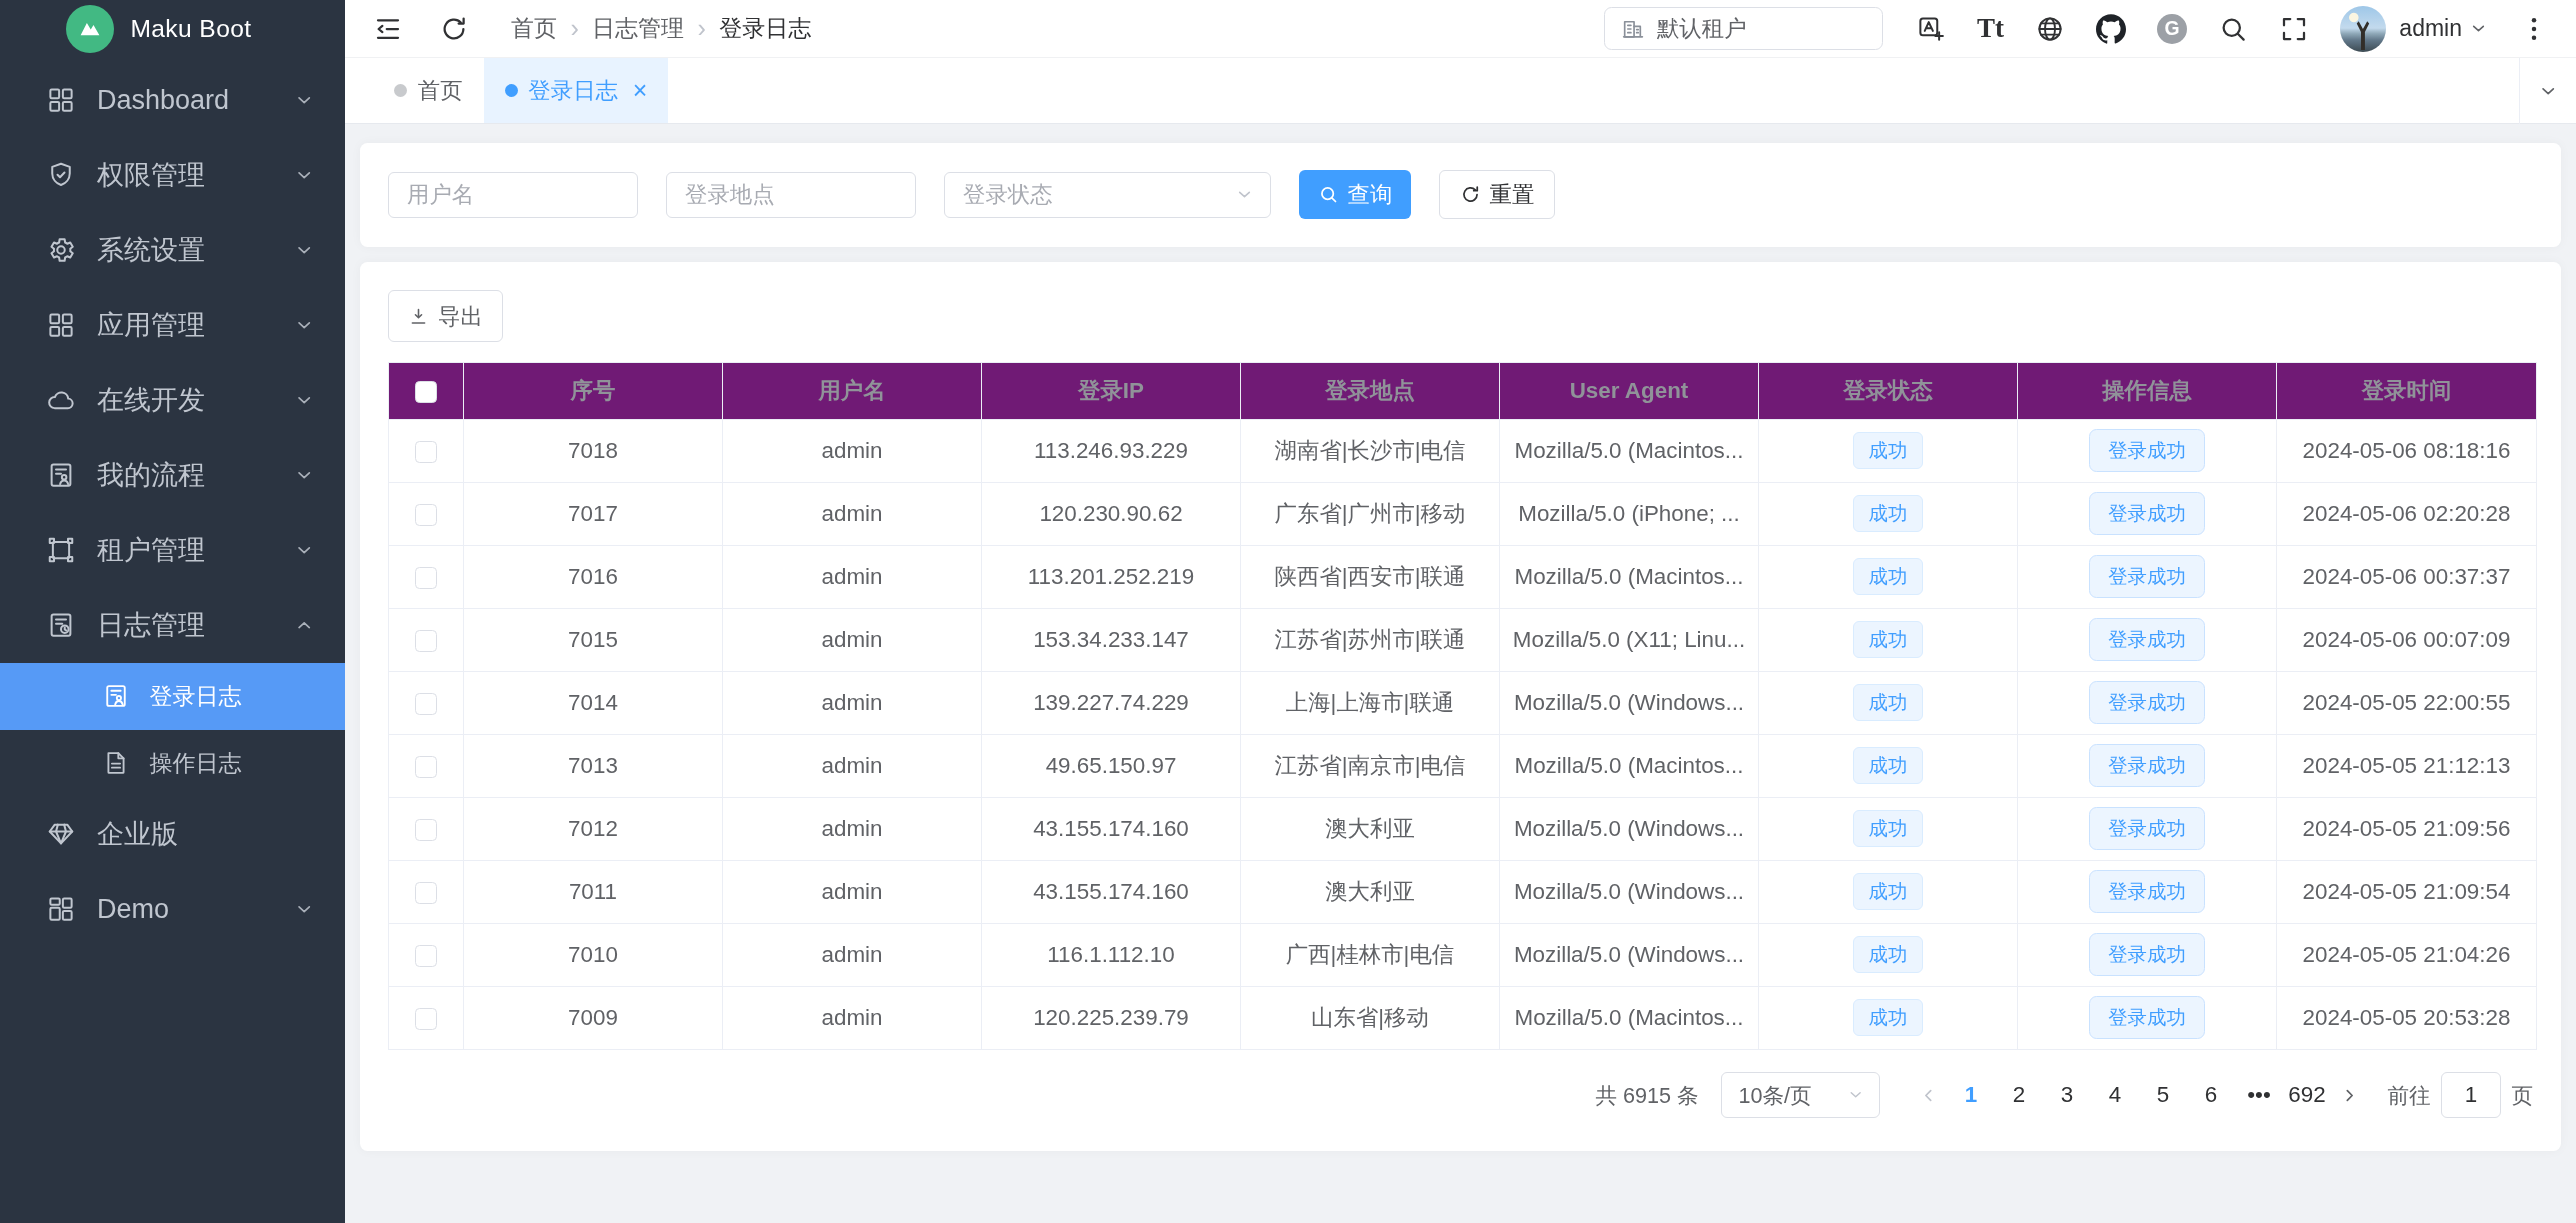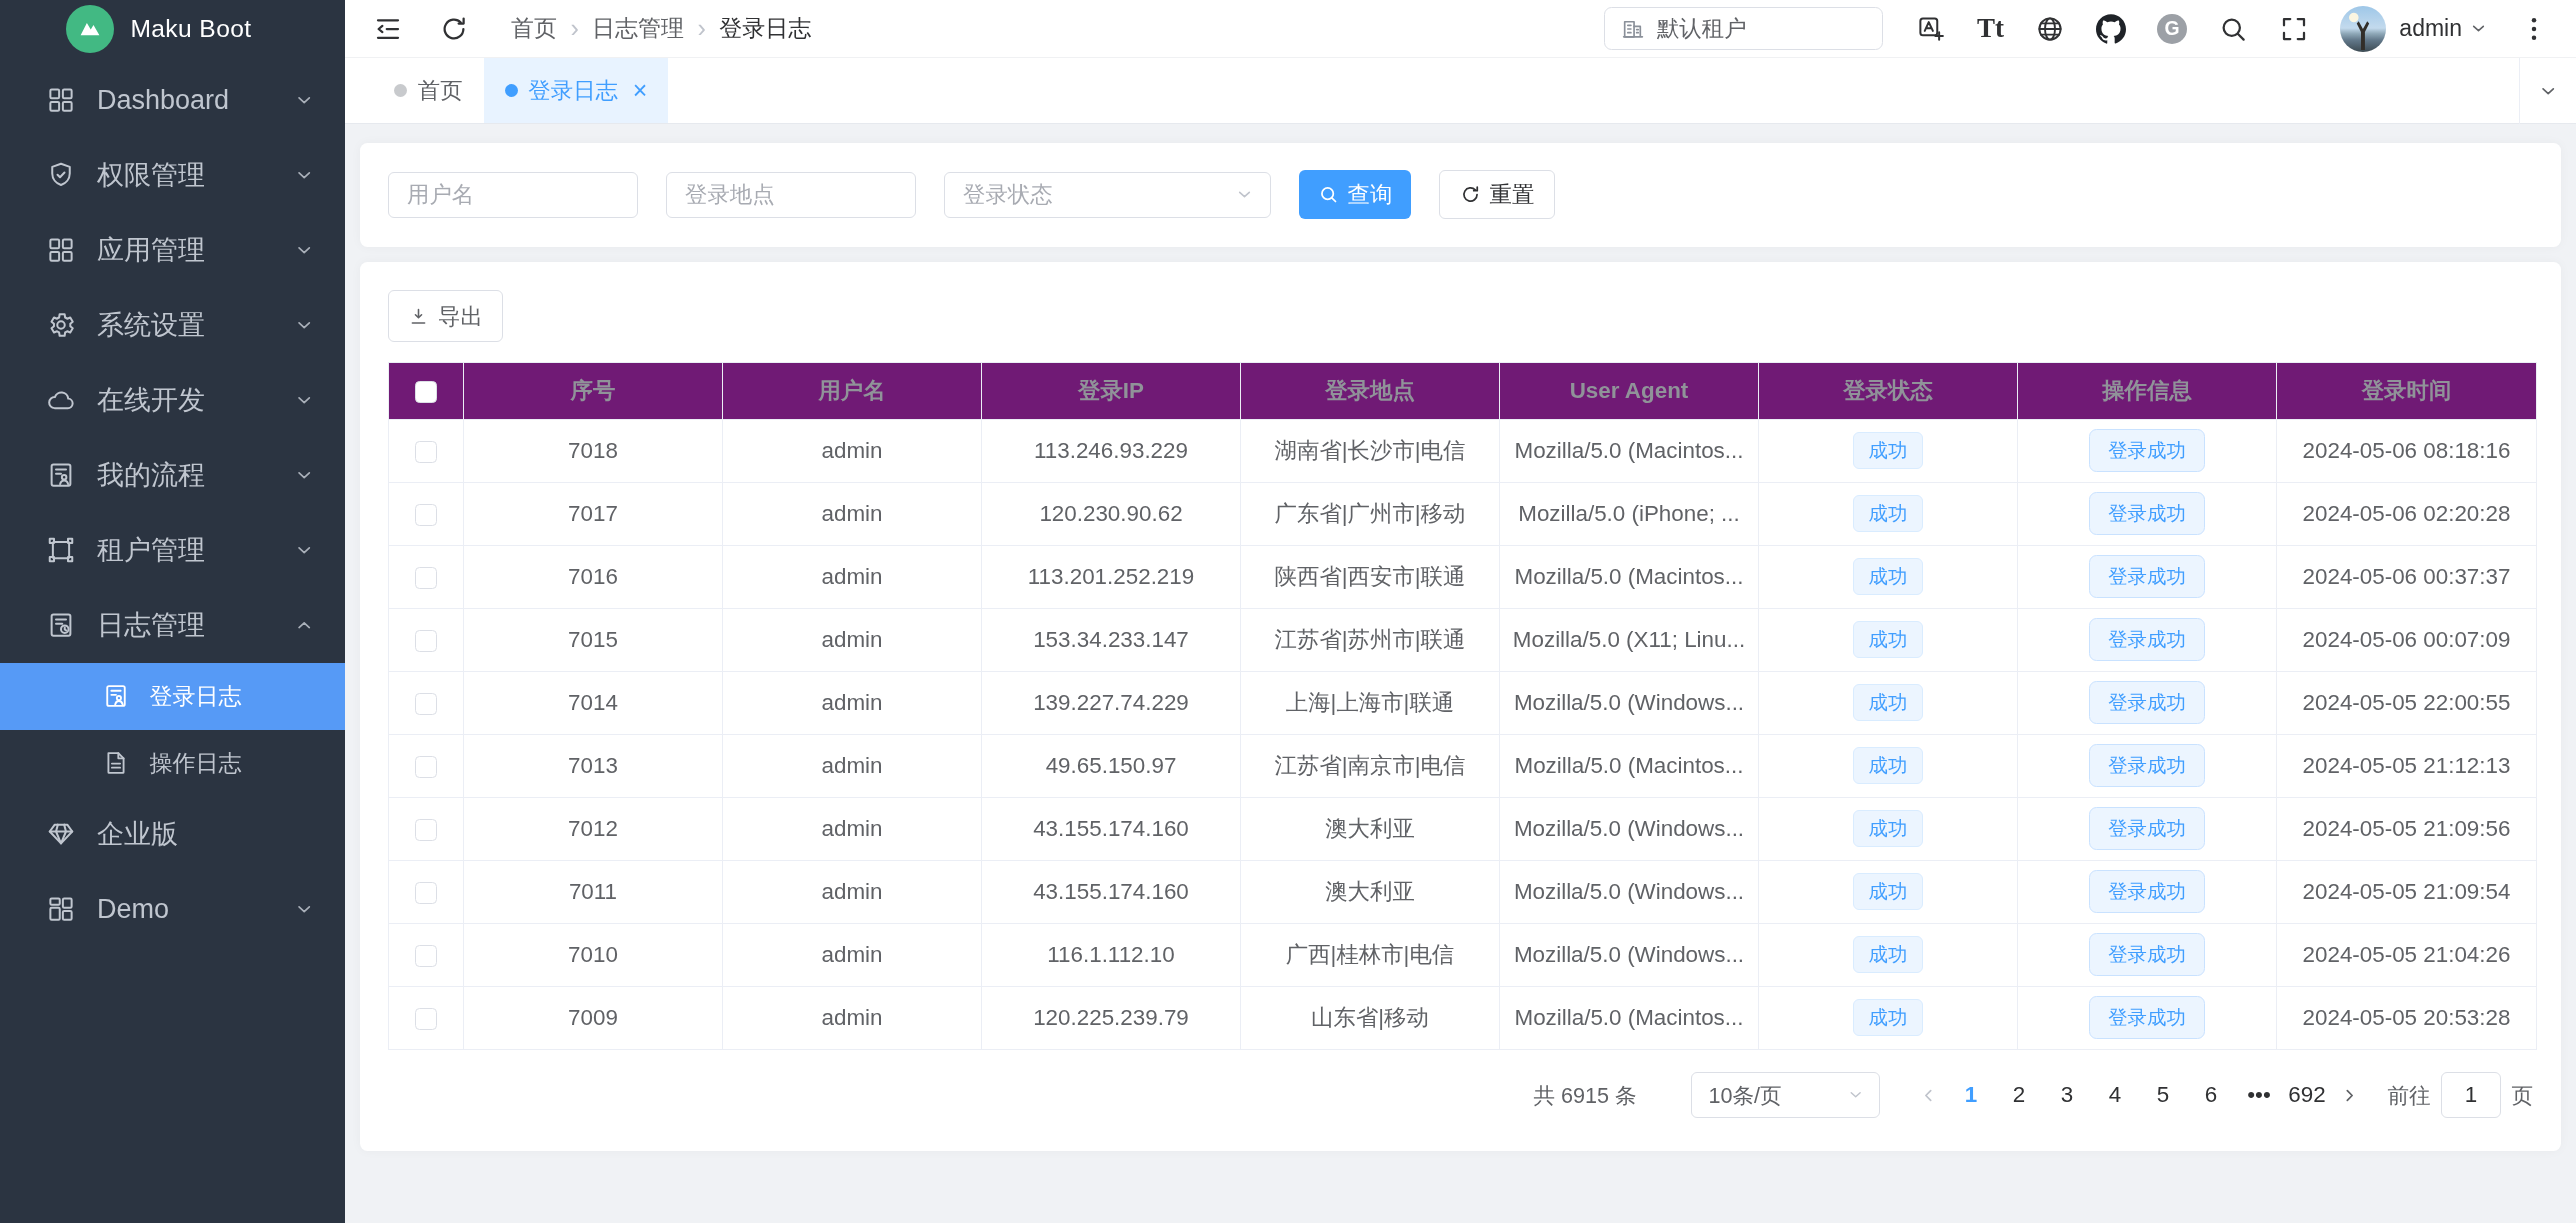--- a/index.html
+++ b/index.html
@@ -79,21 +79,21 @@
   th, td { border:0.7px solid #ebeef5; text-align:center; vertical-align:middle; padding:0 7.5px; overflow:hidden; white-space:nowrap; }
   th { height:57px; color:#909399; font-size:22.4px; font-weight:600; background:#701a75; }
   td { height:63px; color:#606266; font-size:22.4px; }
   .checkbox { display:inline-block; width:22.4px; height:22.4px; border:1.5px solid #dcdfe6; border-radius:4.5px; background:#fff; cursor:pointer; vertical-align:middle; }
   .tag-status { display:inline-block; padding:6px 15px; background:#ecf5ff; border:0.7px solid #d9ecff; border-radius:6px; color:#409eff; font-size:19.4px; line-height:1.2; }
   .tag-op { display:inline-block; padding:9px 18px; background:#ecf5ff; border:0.7px solid #c9e2ff; border-radius:7.5px; color:#409eff; font-size:19.4px; line-height:1.2; }
 
   
   .pager { margin-top:22.4px; display:flex; align-items:center; justify-content:flex-end; font-size:21.6px; color:#606266; }
   .pg-total { margin-right:22.4px; }
-  .pg-size { width:189px; height:46px; border:1.5px solid #dcdfe6; border-radius:6px; display:flex; align-items:center; justify-content:space-between; padding:0 13.4px 0 16.4px; margin-right:30px; cursor:pointer; background:#fff;margin-left:32px; }
+  .pg-size { width:159px; height:46px; border:1.5px solid #dcdfe6; border-radius:6px; display:flex; align-items:center; justify-content:space-between; padding:0 13.4px 0 16.4px; margin-right:30px; cursor:pointer; background:#fff; }
   .pg-size .sel-caret { width:19.4px; height:19.4px; color:#c0c4cc; }
   .pg-arrow { width:37px; text-align:center; cursor:pointer; display:flex; align-items:center; justify-content:center; }
   .pg-arrow svg { width:21px; height:21px; }
   .pg-arrow.disabled { color:#c0c4cc; cursor:default; }
   .pg-num { min-width:48px; text-align:center; font-size:22.4px; color:#303133; cursor:pointer; }
   .pg-num.active { color:#409eff; font-weight:bold; cursor:default; }
   .pg-goto-label { margin-left:19.4px; }
   .pg-goto-input { width:60px; height:46px; border:1.5px solid #dcdfe6; border-radius:6px; text-align:center; font-size:22.4px; color:#303133; margin:0 10.4px; outline:none; font-family:inherit; }
   .pg-unit { }
 </style>
@@ -130,37 +130,37 @@
           <path d="M9.2 11.8l2 2 3.6-3.8"></path>
         </svg>
       <span class="mi-label">权限管理</span>
       <svg class="mi-caret" viewBox="0 0 24 24" fill="none" stroke="currentColor" stroke-width="1.8" stroke-linecap="round" stroke-linejoin="round">
           <path d="M6.5 9.5l5.5 5 5.5-5"></path>
         </svg>
     </div>
 
     <div class="menu-item">
       <svg class="mi-icon" viewBox="0 0 24 24" fill="none" stroke="currentColor" stroke-width="1.6" stroke-linecap="round" stroke-linejoin="round">
+          <path d="M19.4 13a7.6 7.6 0 0 0 .1-1 7.6 7.6 0 0 0-.1-1l2-1.6-2-3.4-2.4 1a7.6 7.6 0 0 0-1.7-1l-.4-2.6h-4l-.4 2.6a7.6 7.6 0 0 0-1.7 1l-2.4-1-2 3.4 2 1.6a7.6 7.6 0 0 0 0 2l-2 1.6 2 3.4 2.4-1a7.6 7.6 0 0 0 1.7 1l.4 2.6h4l.4-2.6a7.6 7.6 0 0 0 1.7-1l2.4 1 2-3.4z"></path>
+          <circle cx="12" cy="12" r="3"></circle>
+        </svg>
+      <span class="mi-label">系统设置</span>
+      <svg class="mi-caret" viewBox="0 0 24 24" fill="none" stroke="currentColor" stroke-width="1.8" stroke-linecap="round" stroke-linejoin="round">
+          <path d="M6.5 9.5l5.5 5 5.5-5"></path>
+        </svg>
+    </div>
+
+    <div class="menu-item">
+      <svg class="mi-icon" viewBox="0 0 24 24" fill="none" stroke="currentColor" stroke-width="1.6" stroke-linecap="round" stroke-linejoin="round">
           <rect x="3.5" y="3.5" width="7" height="7" rx="1"></rect>
           <rect x="13.5" y="3.5" width="7" height="7" rx="1"></rect>
           <rect x="3.5" y="13.5" width="7" height="7" rx="1"></rect>
           <rect x="13.5" y="13.5" width="7" height="7" rx="1"></rect>
         </svg>
       <span class="mi-label">应用管理</span>
-      <svg class="mi-caret" viewBox="0 0 24 24" fill="none" stroke="currentColor" stroke-width="1.8" stroke-linecap="round" stroke-linejoin="round">
-          <path d="M6.5 9.5l5.5 5 5.5-5"></path>
-        </svg>
-    </div>
-
-    <div class="menu-item">
-      <svg class="mi-icon" viewBox="0 0 24 24" fill="none" stroke="currentColor" stroke-width="1.6" stroke-linecap="round" stroke-linejoin="round">
-          <path d="M19.4 13a7.6 7.6 0 0 0 .1-1 7.6 7.6 0 0 0-.1-1l2-1.6-2-3.4-2.4 1a7.6 7.6 0 0 0-1.7-1l-.4-2.6h-4l-.4 2.6a7.6 7.6 0 0 0-1.7 1l-2.4-1-2 3.4 2 1.6a7.6 7.6 0 0 0 0 2l-2 1.6 2 3.4 2.4-1a7.6 7.6 0 0 0 1.7 1l.4 2.6h4l.4-2.6a7.6 7.6 0 0 0 1.7-1l2.4 1 2-3.4z"></path>
-          <circle cx="12" cy="12" r="3"></circle>
-        </svg>
-      <span class="mi-label">系统设置</span>
       <svg class="mi-caret" viewBox="0 0 24 24" fill="none" stroke="currentColor" stroke-width="1.8" stroke-linecap="round" stroke-linejoin="round">
           <path d="M6.5 9.5l5.5 5 5.5-5"></path>
         </svg>
     </div>
 
     <div class="menu-item">
       <svg class="mi-icon" viewBox="0 0 24 24" fill="none" stroke="currentColor" stroke-width="1.6" stroke-linecap="round" stroke-linejoin="round">
           <path d="M6.8 18.5h10.4a3.8 3.8 0 0 0 .6-7.6 5.5 5.5 0 0 0-10.7-1.2 4.3 4.3 0 0 0-.3 8.8z"></path>
         </svg>
       <span class="mi-label">在线开发</span>

